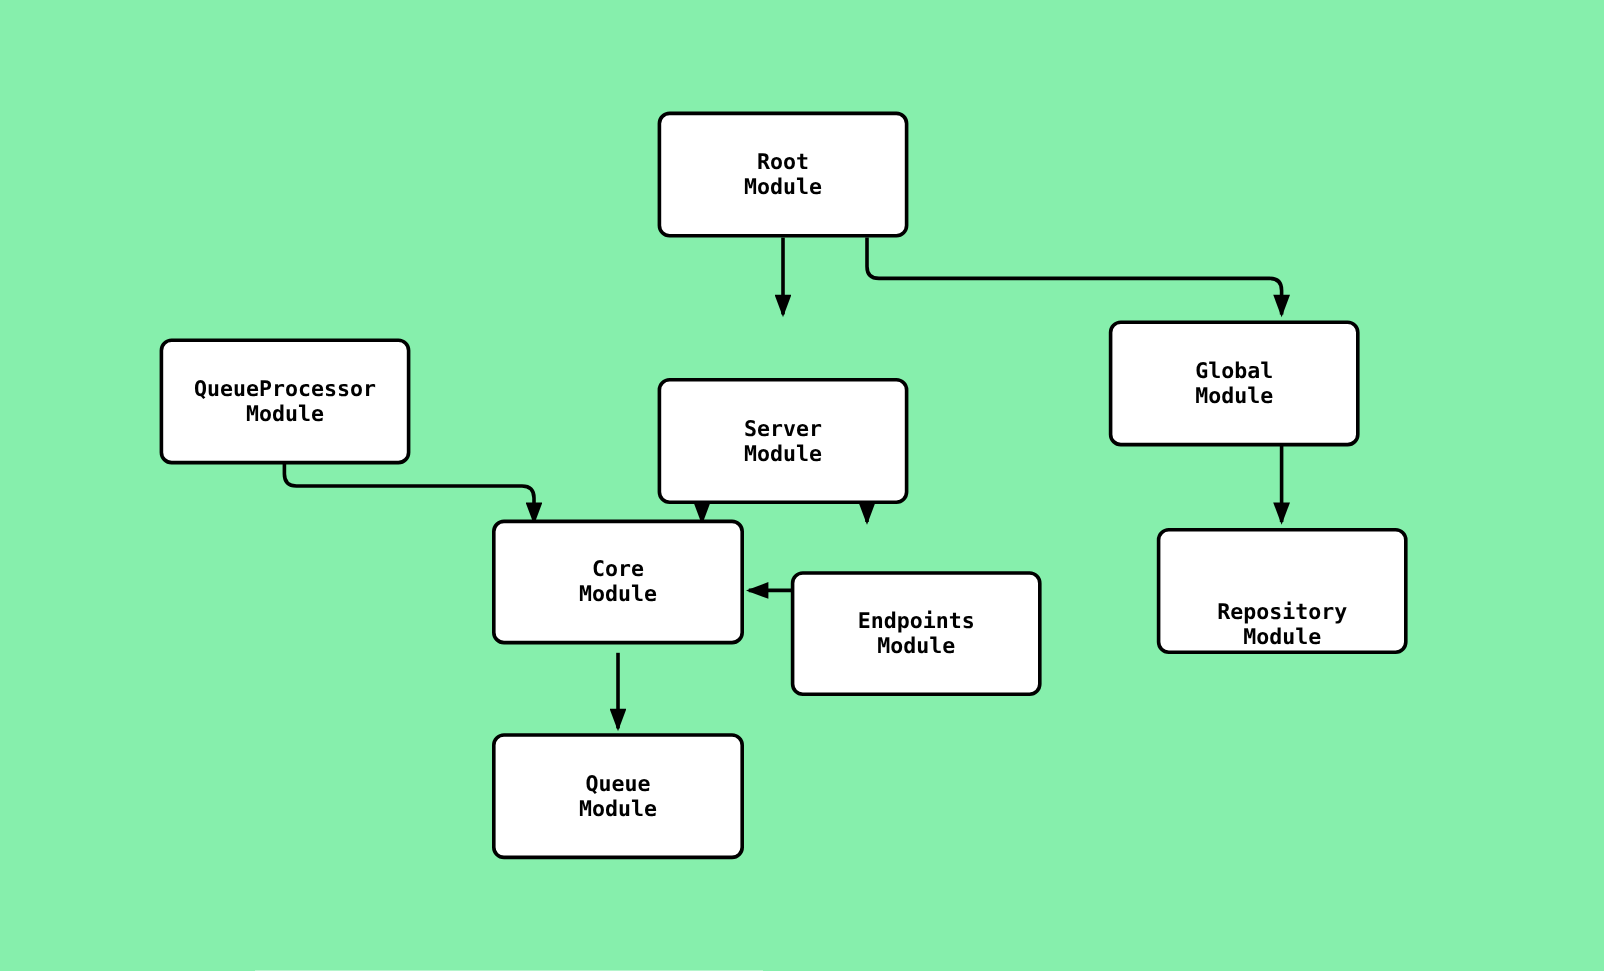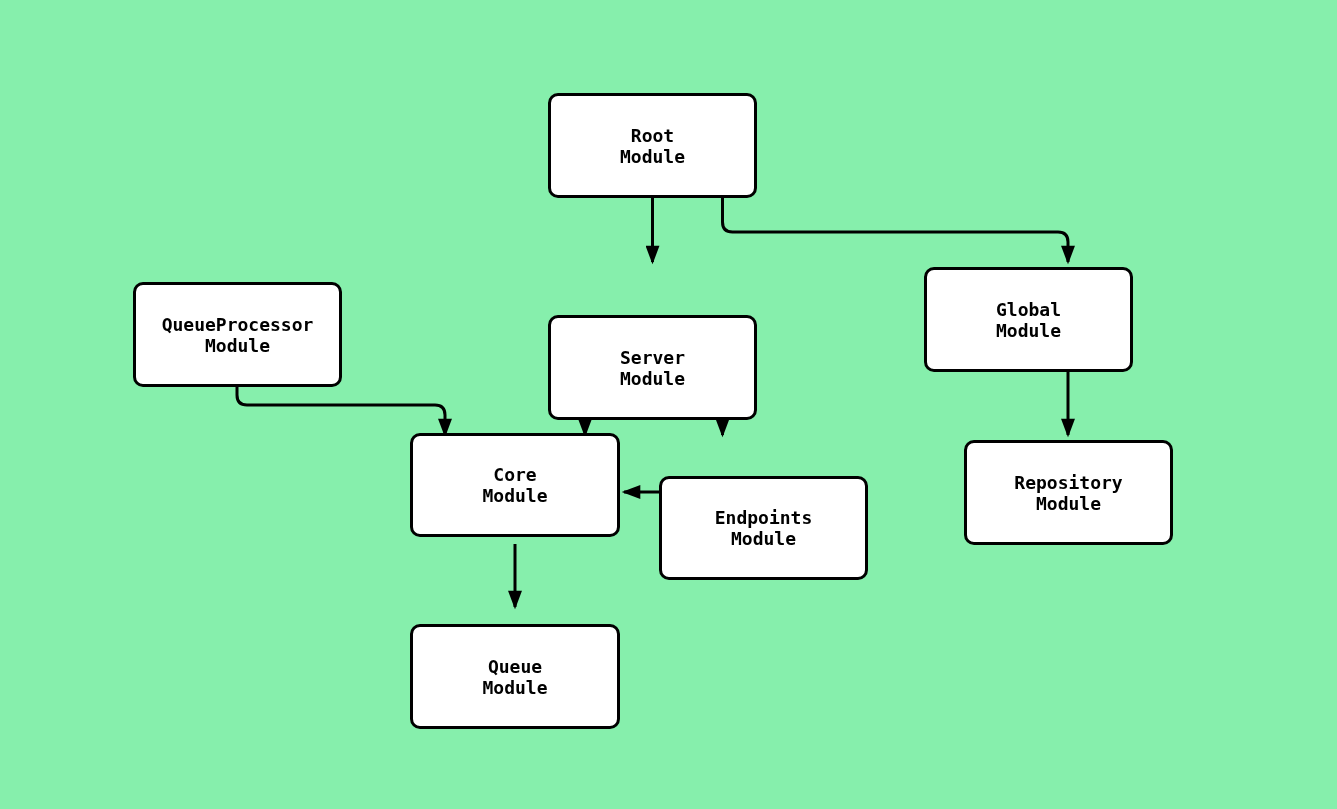--- a/index.html
+++ b/index.html
@@ -48,22 +48,22 @@
     font-weight: bold;
     color: #000000;
   }
   
   .pos-root            { left: 548px; top: 93px;  }
   .pos-queue-processor { left: 133px; top: 282px; }
   .pos-server          { left: 548px; top: 267px; margin-top: 48px; }
   .pos-global          { left: 924px; top: 267px; }
   .pos-core            { left: 410px; top: 433px; height: 104px; width: 210px; }
   .pos-endpoints       { left: 659px; top: 440px; height: 104px; margin-top: 36px; }
-  .pos-repository      { left: 964px; top: 440px; }
-  .pos-queue           { left: 410px; top: 624px; width: 210px; }
+  .pos-repository      { left: 964px; top: 440px; align-items: flex-end; }
+  .pos-queue           { left: 410px; top: 611px; width: 210px; }
 </style>
 </head>
 <body>
 
 <div class="canvas">
 
   <svg class="edges-layer" width="1337" height="809" viewBox="0 0 1337 809" xmlns="http://www.w3.org/2000/svg">
     <defs>
       <marker id="arrowhead" viewBox="0 0 12 9" refX="10.5" refY="4.5" markerWidth="22" markerHeight="14" markerUnits="userSpaceOnUse" orient="auto">
         <path d="M0,0 L12,4.5 L0,9 Z" fill="#000000"></path>

